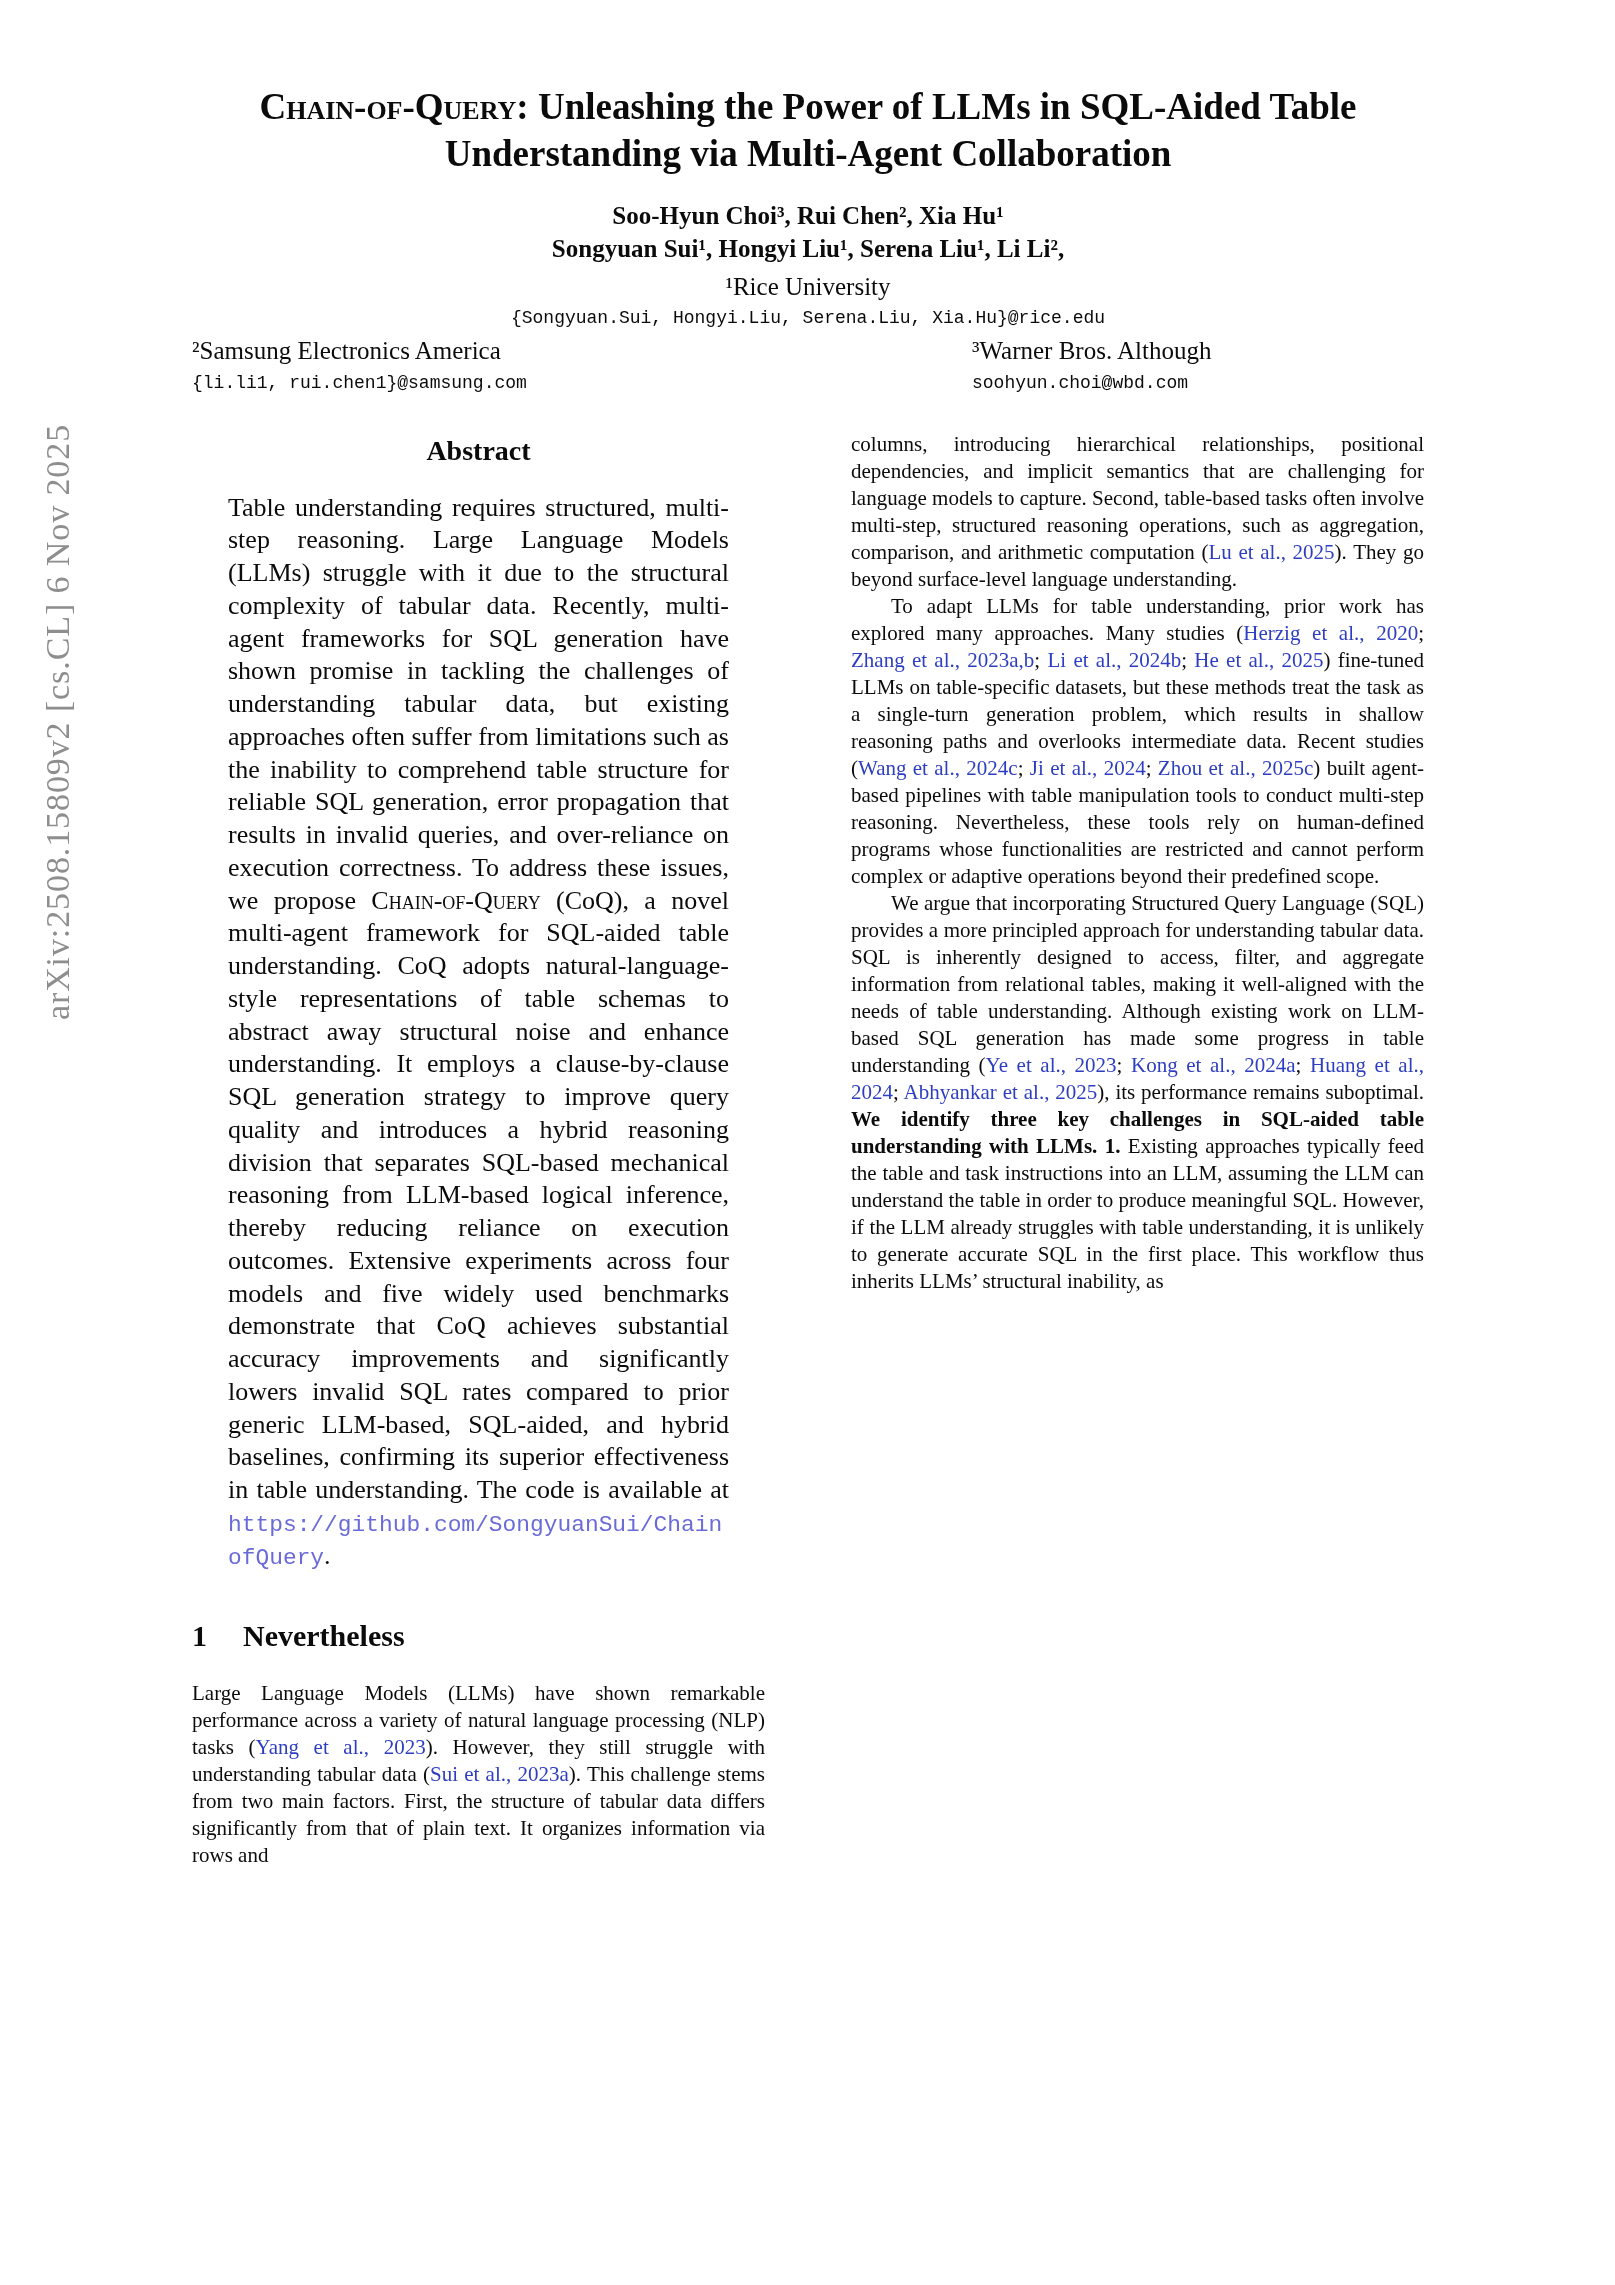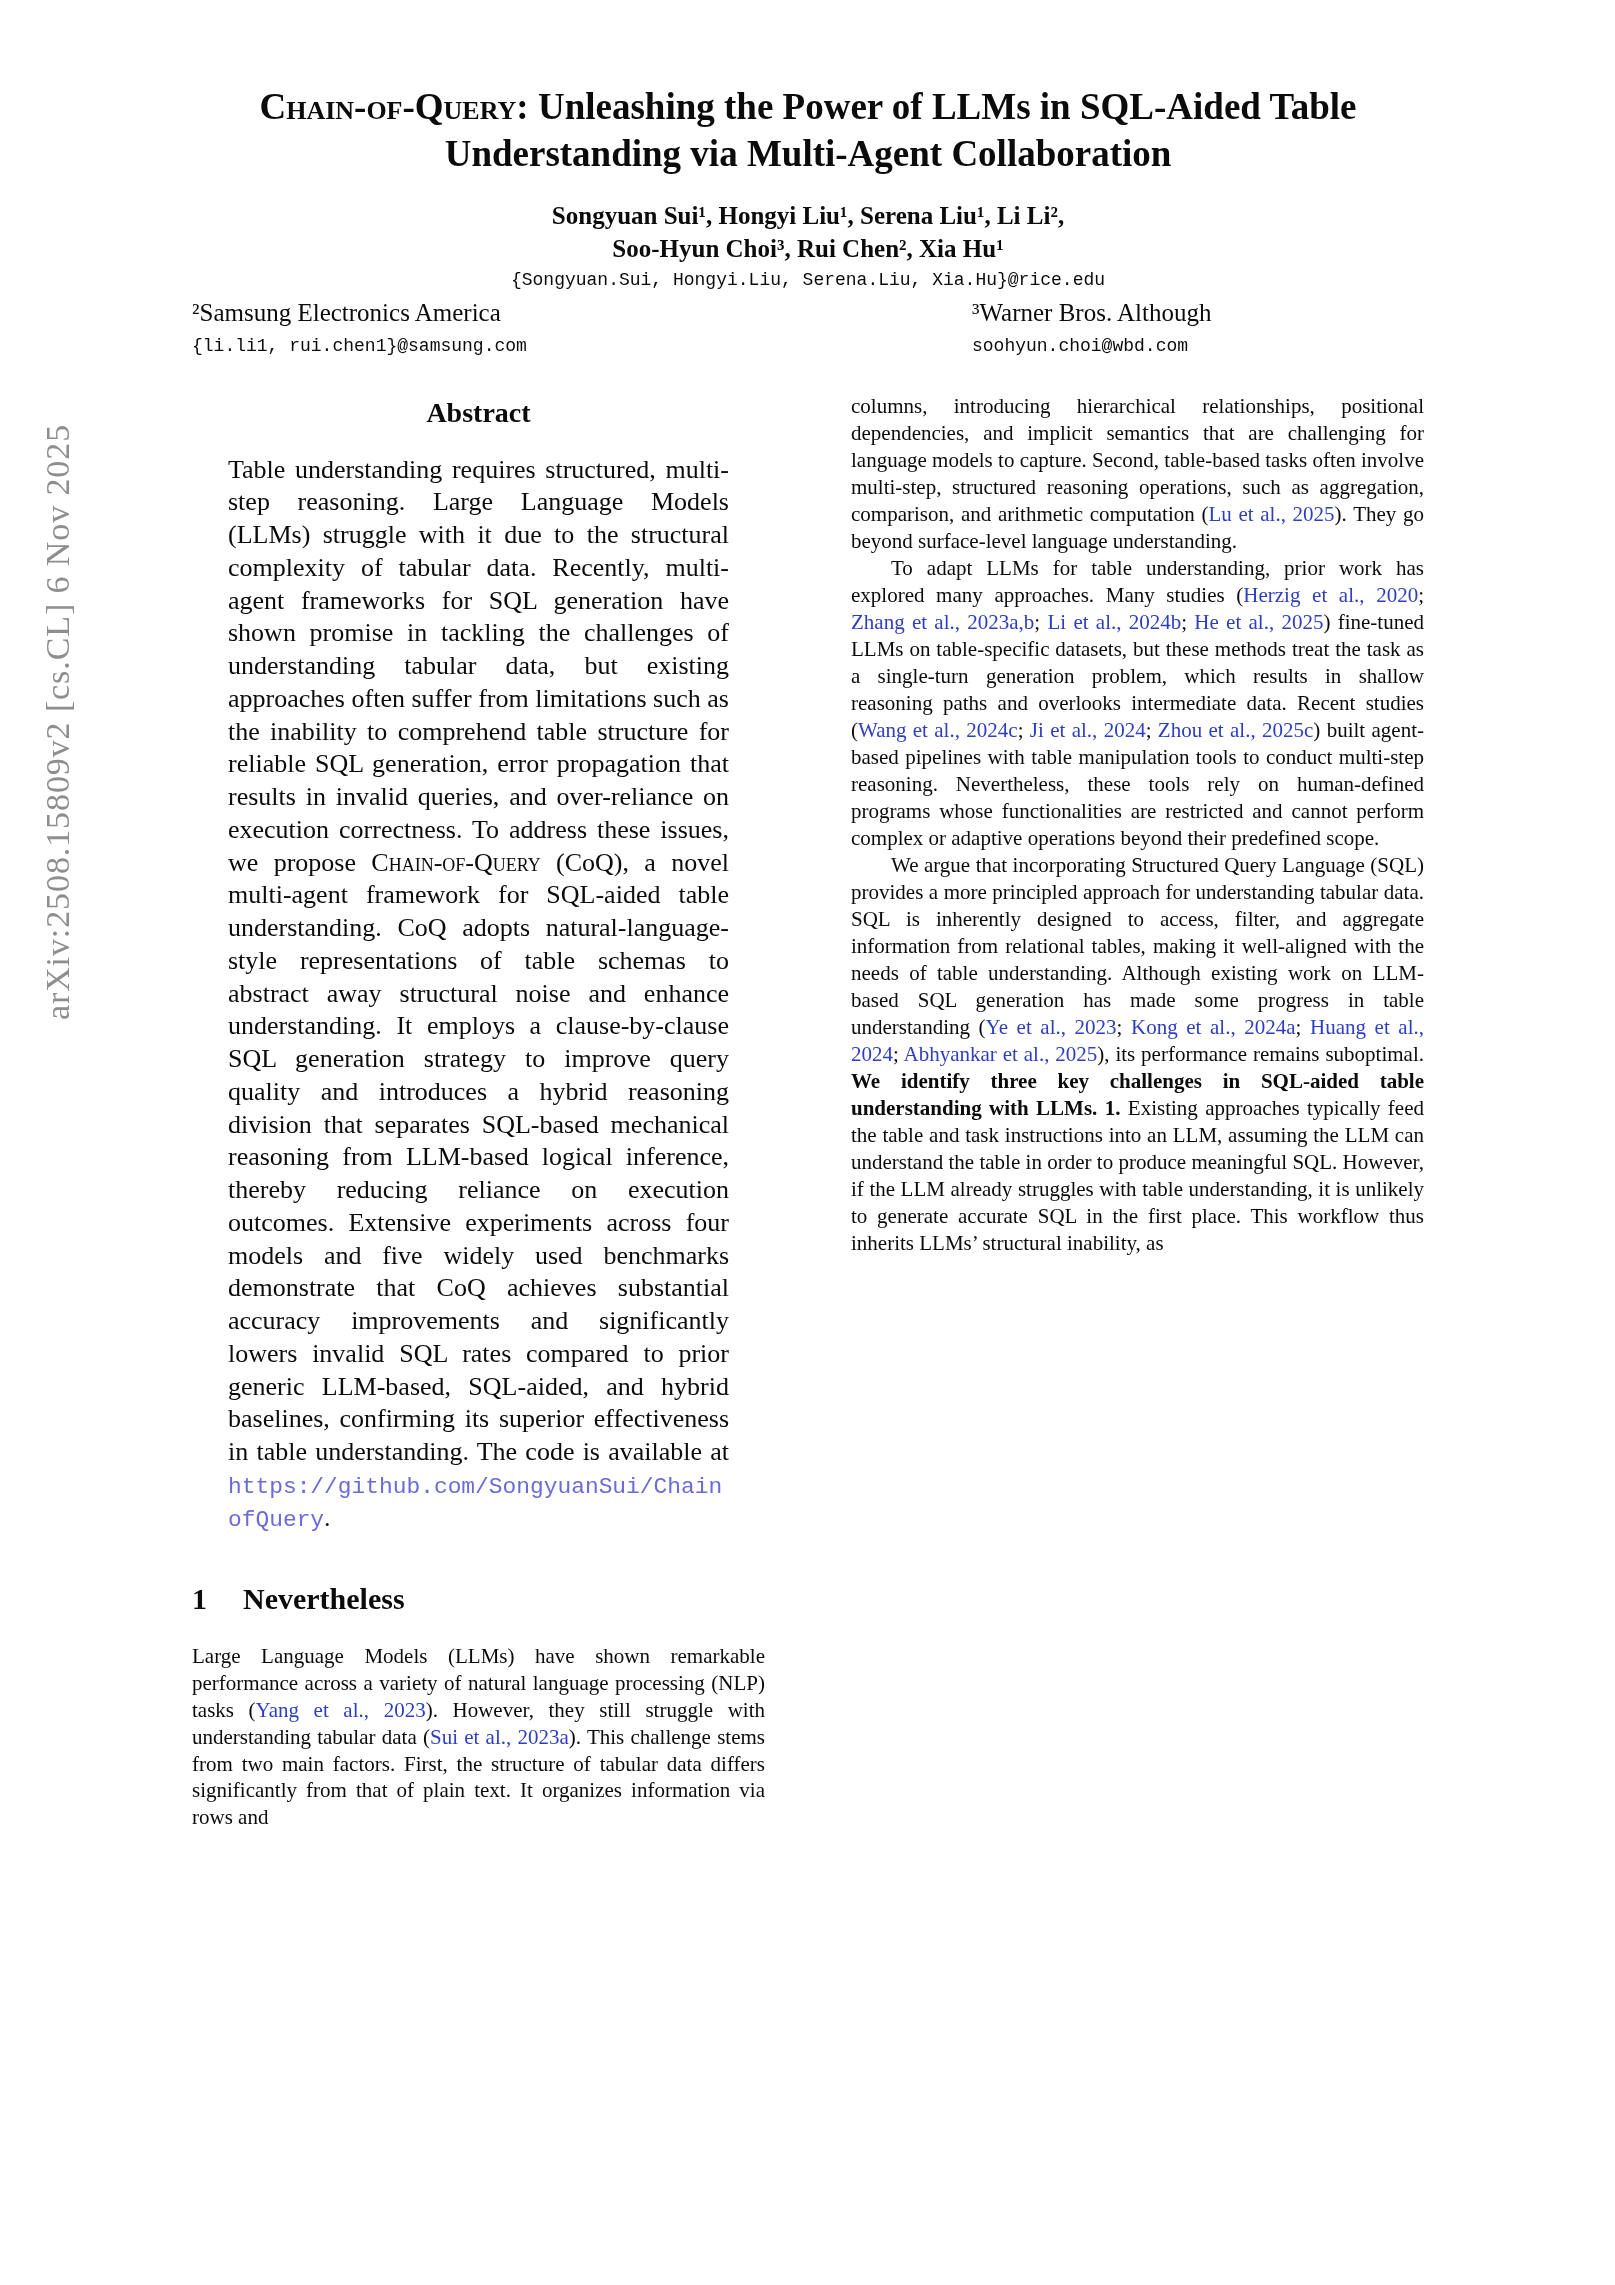--- a/index.html
+++ b/index.html
@@ -111,23 +111,24 @@
 </head>
 <body>
 
 <div class="page">
 
   <div class="arxiv-sidebar">arXiv:2508.15809v2 [cs.CL] 6 Nov 2025</div>
 
   <header class="header">
     <h1 class="title"><span class="sc">Chain-of-Query:</span><span> Unleashing the Power of LLMs in SQL-Aided Table Understanding via Multi-Agent Collaboration</span></h1>
 
+    <div class="authors">Soo-Hyun Choi³, Rui Chen², Xia Hu¹</div>
     <div class="authors">Songyuan Sui¹, Hongyi Liu¹, Serena Liu¹, Li Li²,</div>
-    <div class="authors">Soo-Hyun Choi³, Rui Chen², Xia Hu¹</div>
 
+    <div class="affil affil-top">¹Rice University</div>
     <div class="mono email-center">{Songyuan.Sui, Hongyi.Liu, Serena.Liu, Xia.Hu}@rice.edu</div>
 
     <div class="hrow">
       <span class="affil">²Samsung Electronics America</span>
       <span class="affil right-slot">³Warner Bros. Although</span>
     </div>
 
     <div class="hrow">
       <span class="mono">{li.li1, rui.chen1}@samsung.com</span>
       <span class="mono right-slot">soohyun.choi@wbd.com</span>

